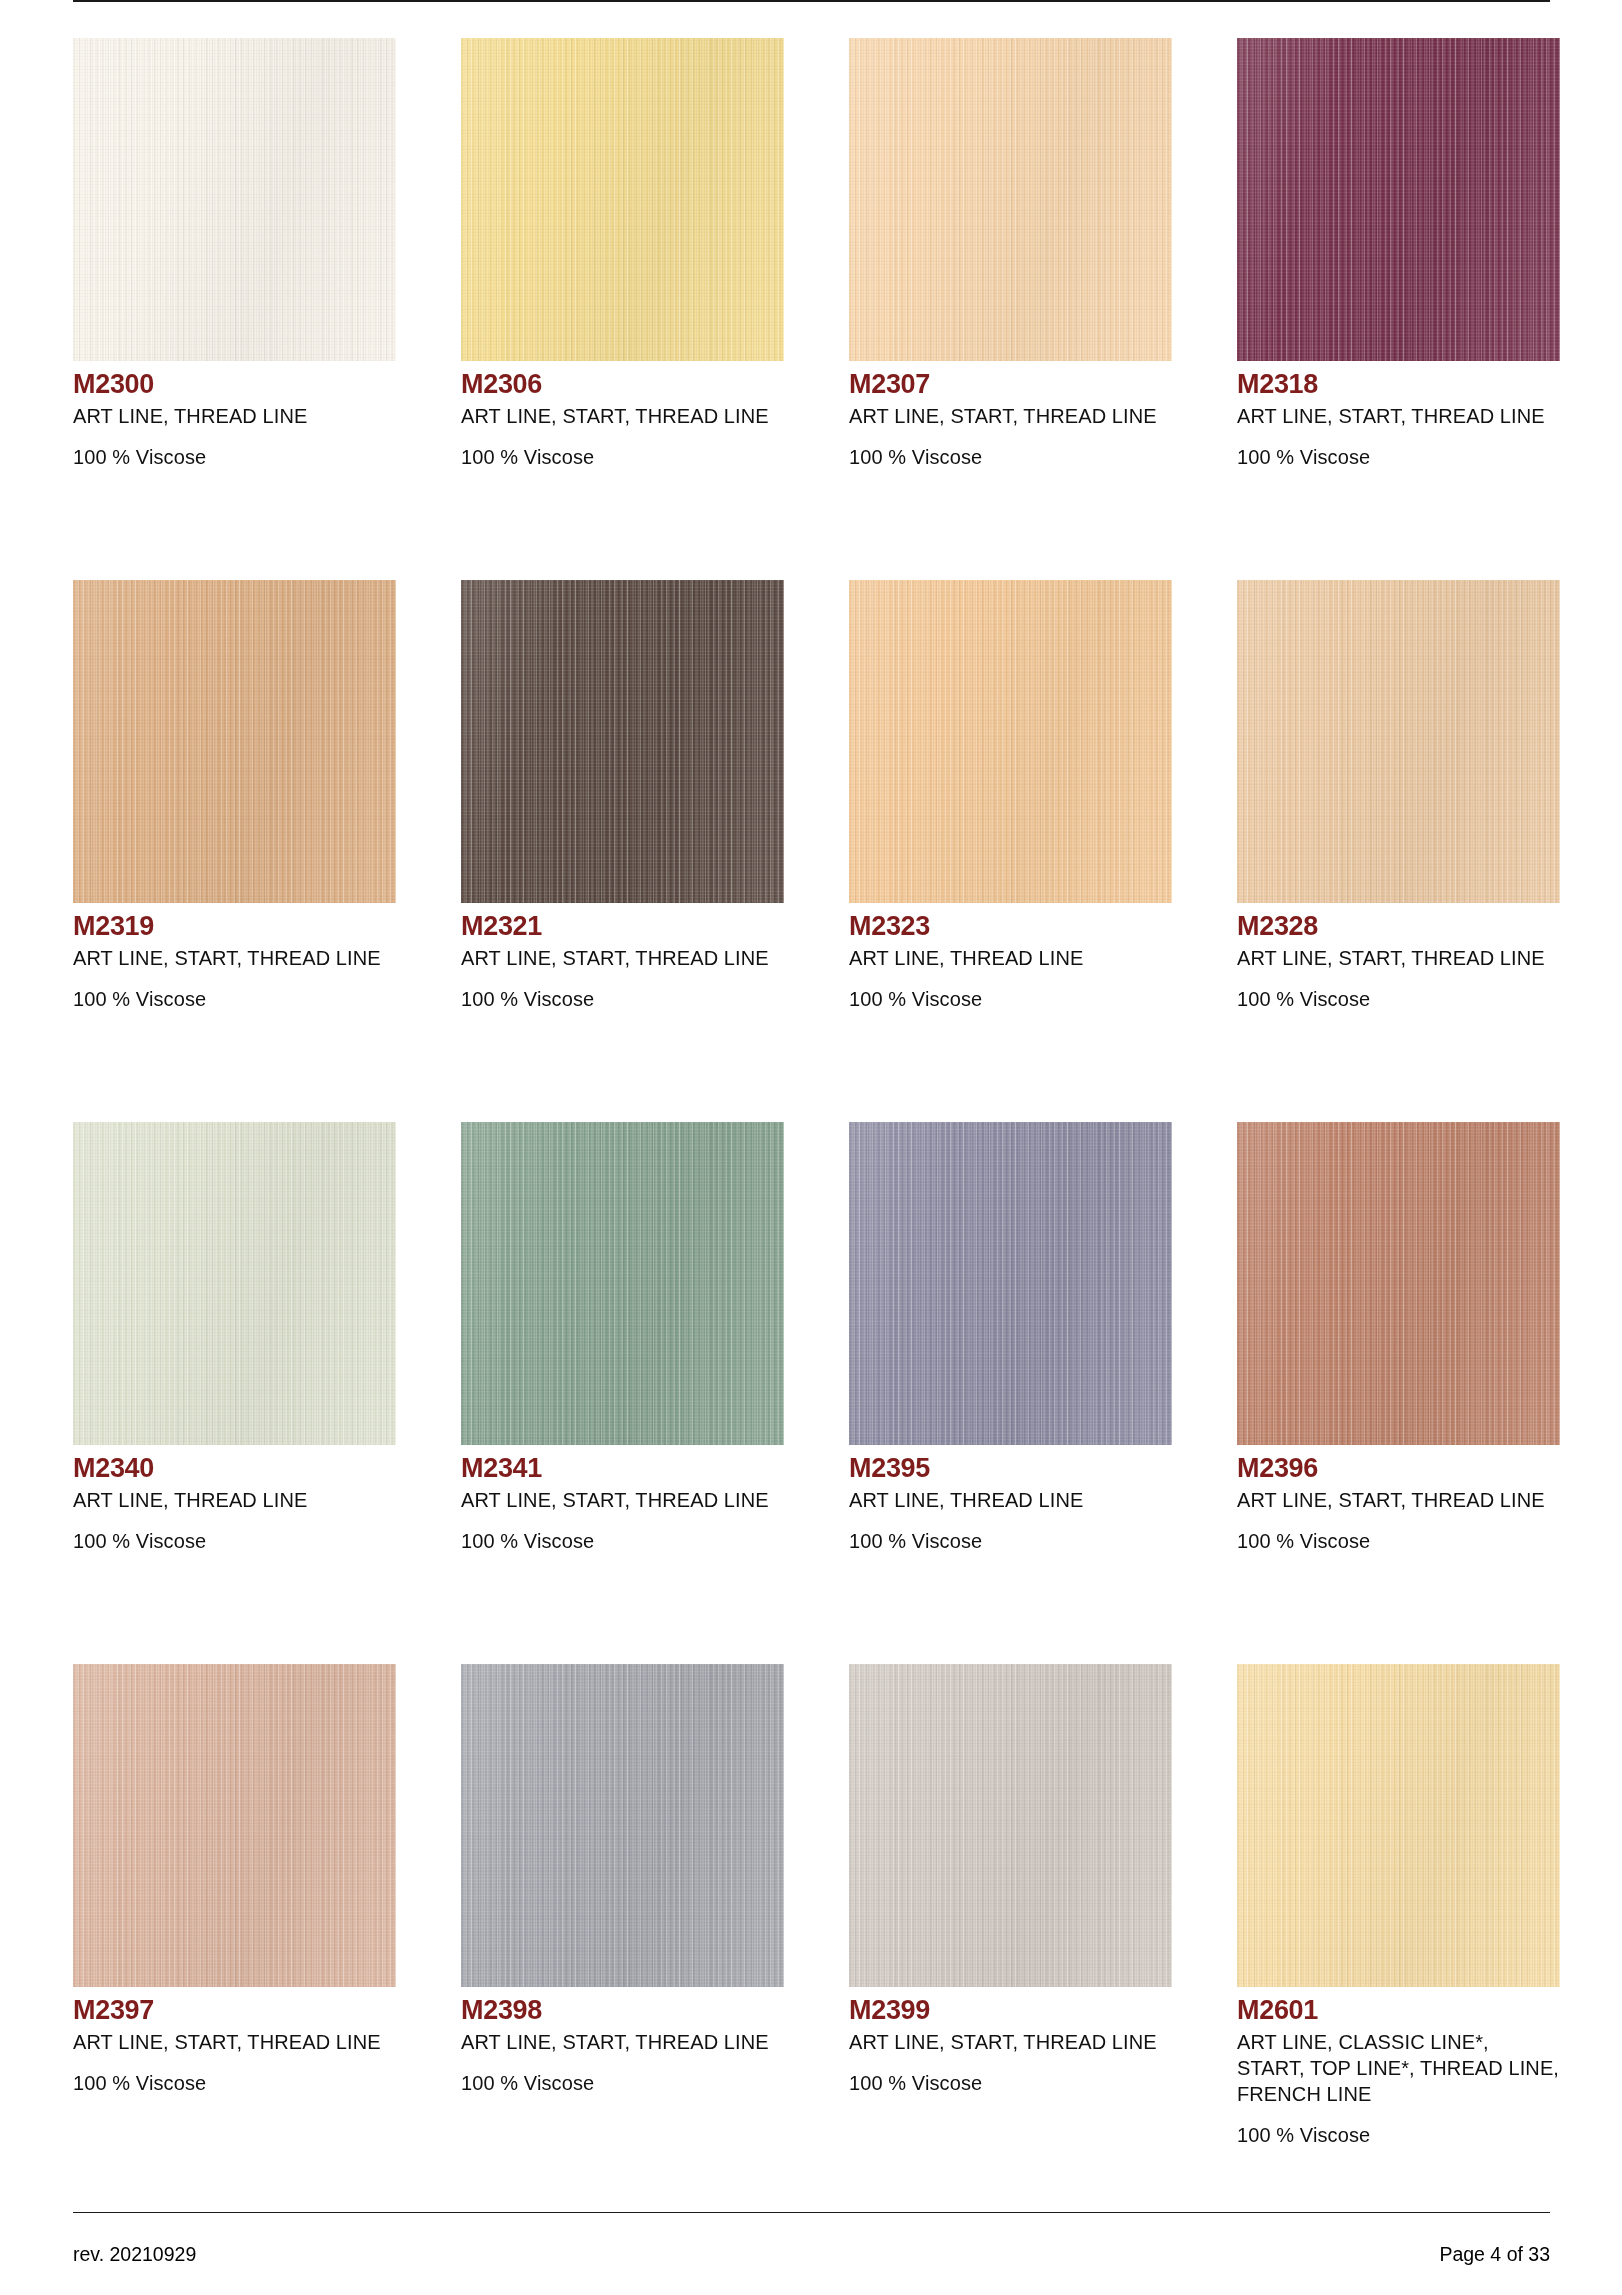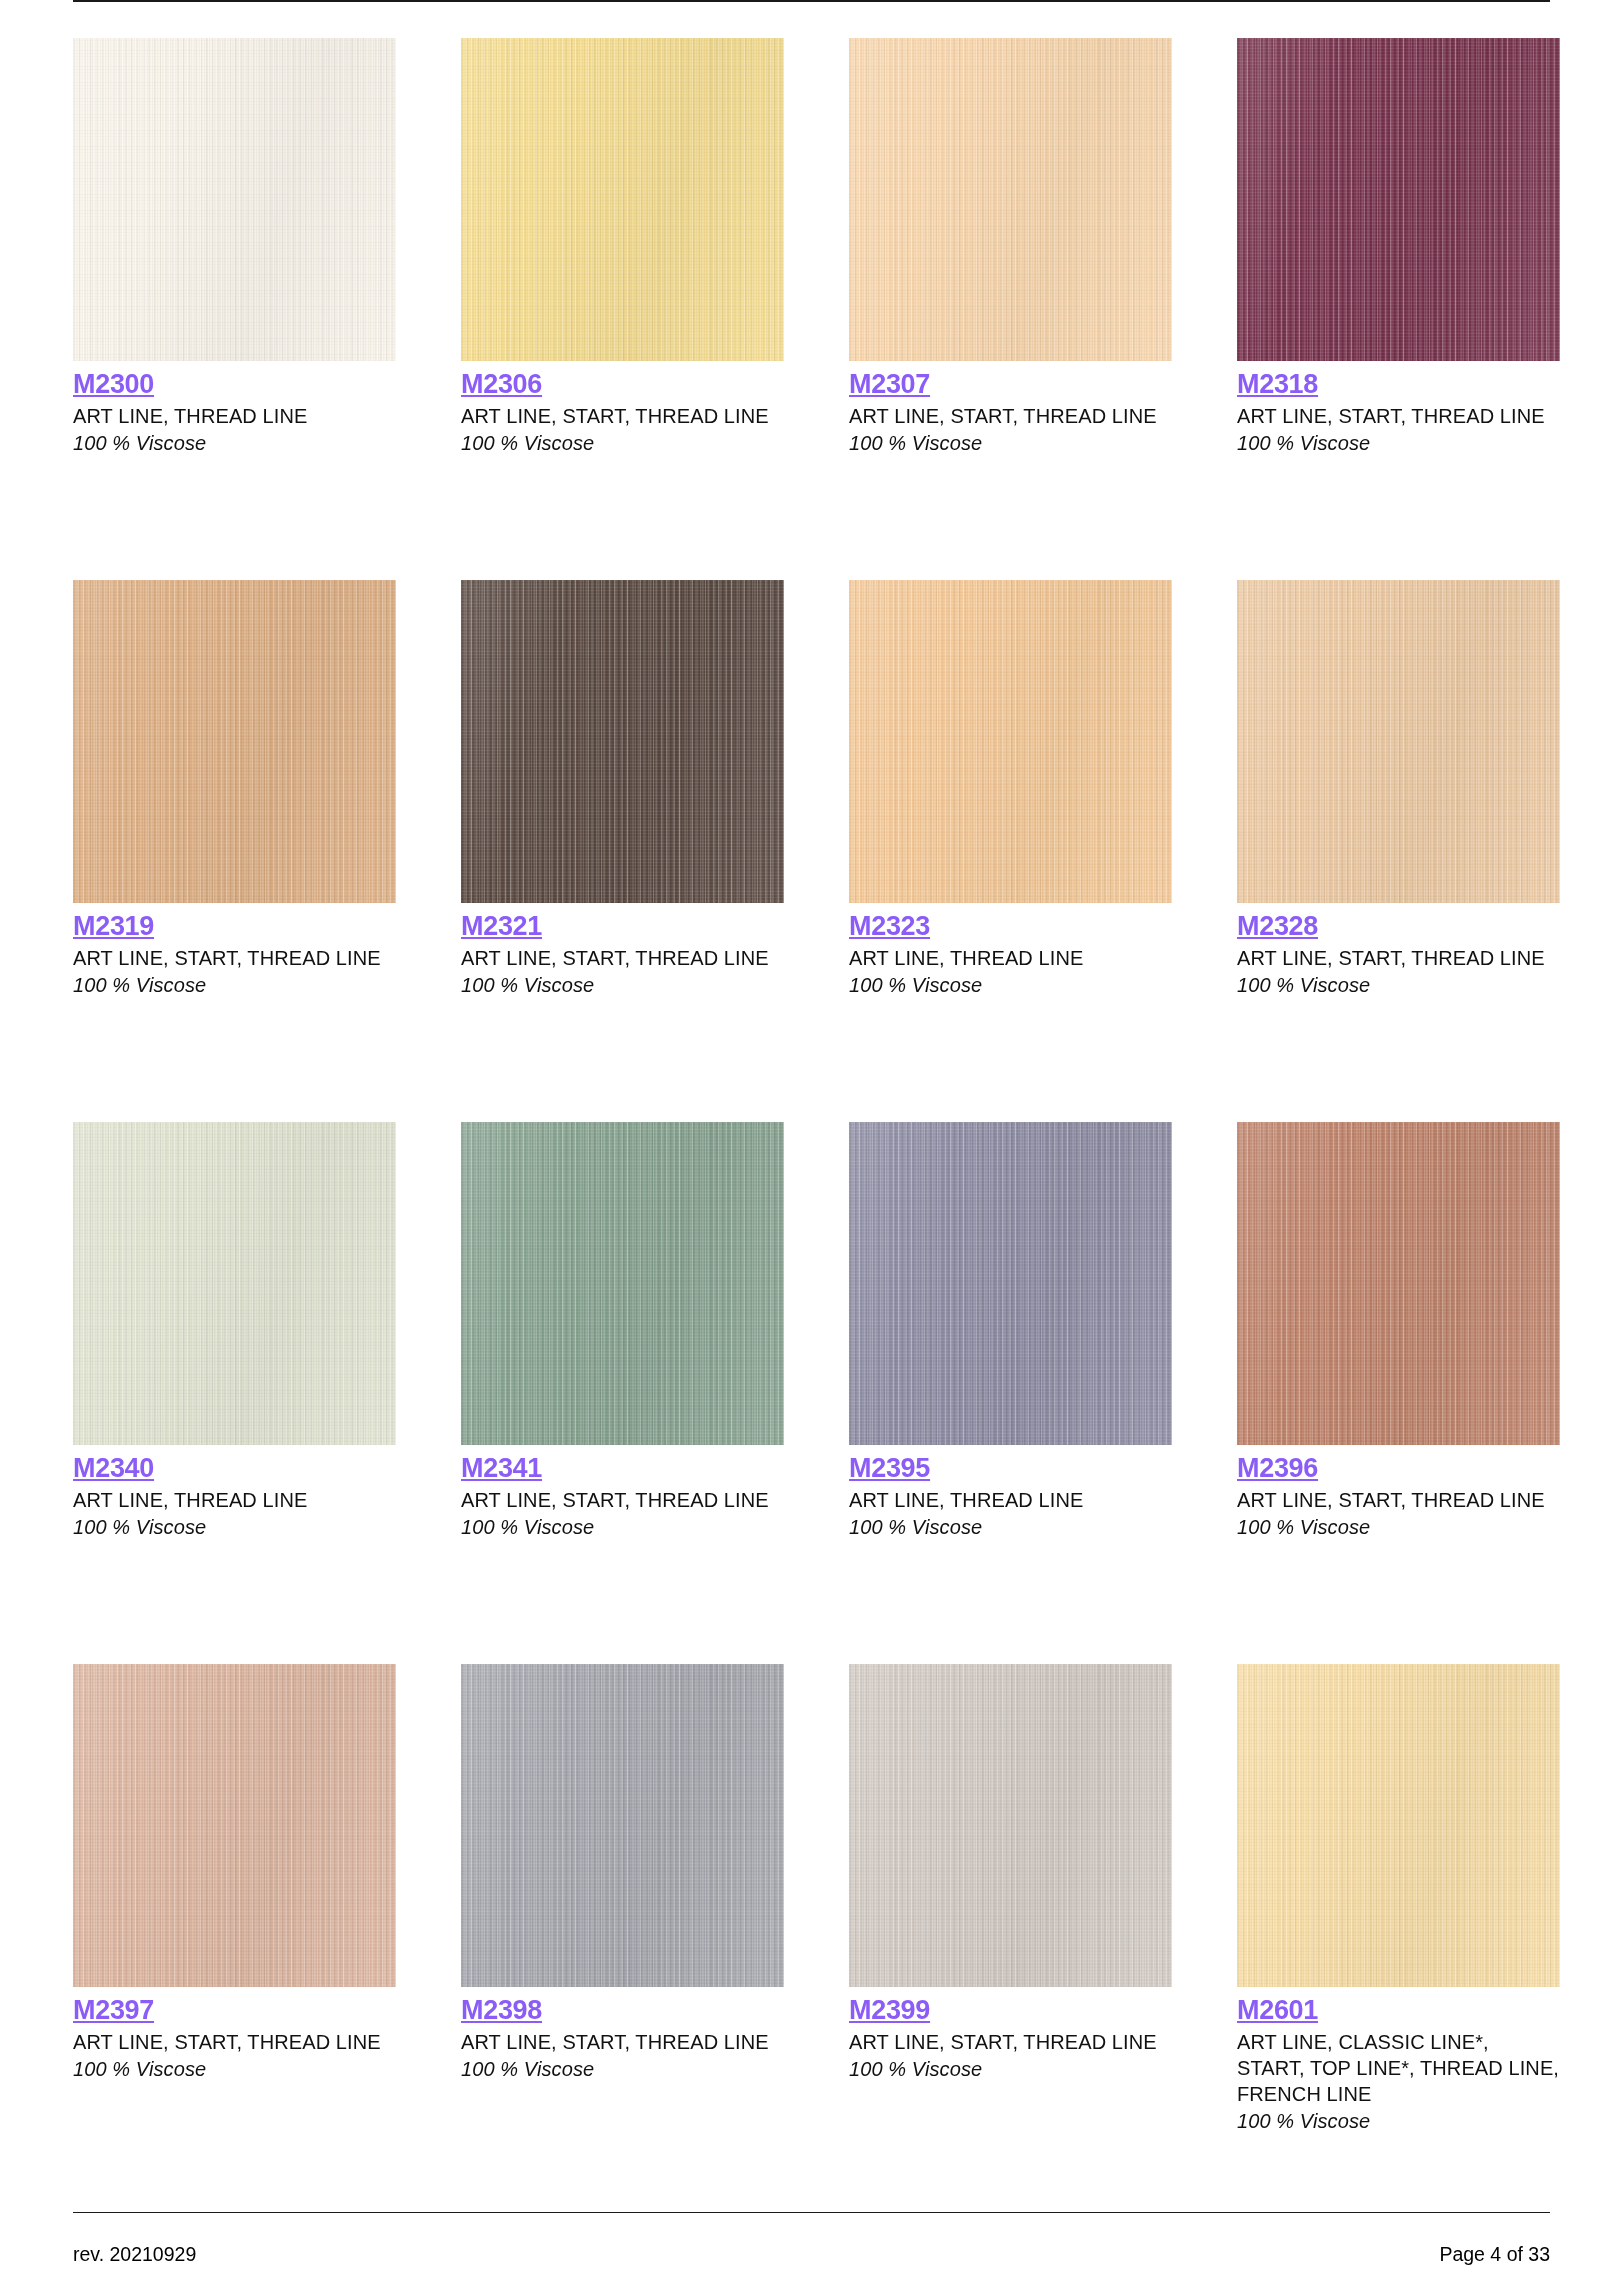--- a/index.html
+++ b/index.html
@@ -138,35 +138,34 @@
 
   .swatch-meta {
     padding-top: 9px;
   }
   .swatch-code {
     font-family: "Liberation Sans", sans-serif;
     font-weight: 700;
     font-size: 27px;
     line-height: 1.06;
     letter-spacing: -0.3px;
-    color: #8b5cf6;
+    color: #7f1d1d;
     margin: 0 0 4.5px 0;
-    text-decoration: underline;
   }
   .swatch-lines,
   .swatch-composition {
     font-family: "Liberation Sans", sans-serif;
     font-weight: 400;
     font-size: 20px;
     line-height: 1.30;
     letter-spacing: 0.1px;
     color: #111;
     margin: 0;
   }
-  .swatch-composition { margin-top: 1px; font-style: italic; }
+  .swatch-composition { margin-top: 15px; }
 
   
   .footer-rule {
     flex: 0 0 auto;
     height: 0;
     border-top: 1.9px solid #1a1a1a;
     margin-top: 6.5px;
   }
   .footer {
     flex: 0 0 auto;

